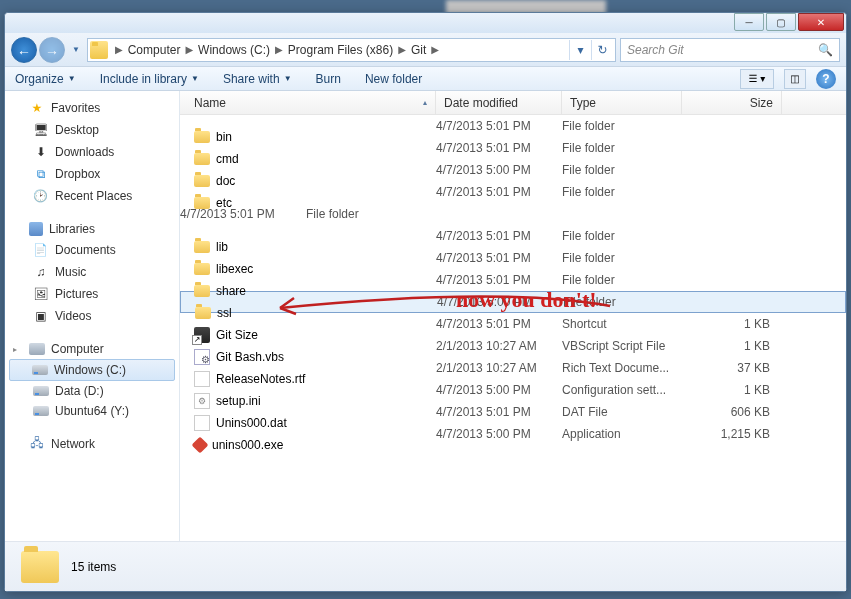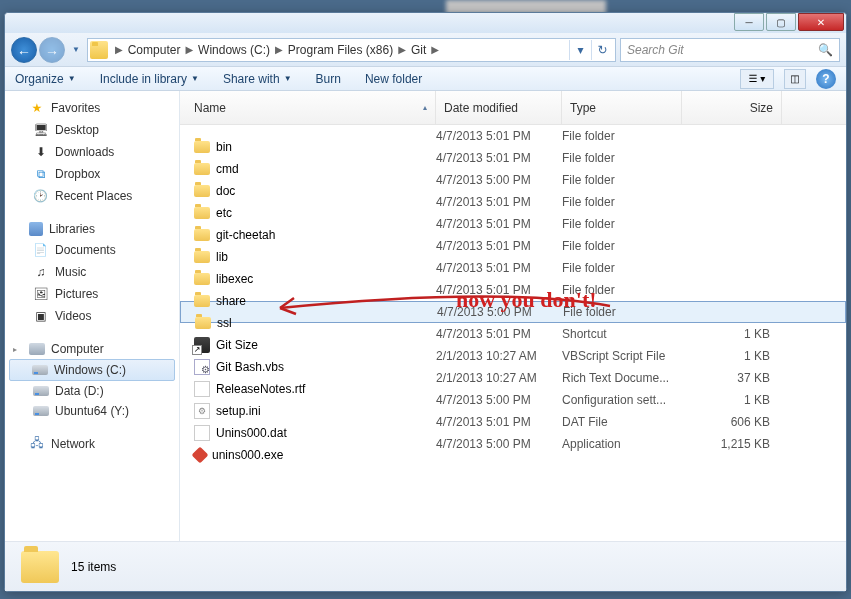--- a/index.html
+++ b/index.html
@@ -37,21 +37,21 @@
 .side-item { display: flex; align-items: center; padding: 3px 6px 3px 28px; gap: 6px; color: #333; }
 .side-item.selected { background: linear-gradient(#e8f1fb,#d5e7f9); border: 1px solid #a8c8e8; border-radius: 2px; margin: 0 4px; padding-left: 22px; }
 .ico { width: 16px; height: 16px; display: inline-flex; align-items: center; justify-content: center; font-size: 12px; }
 .ico-star { color: #f5b301; }
 .ico-lib { background: linear-gradient(#8bb7e8,#5a8ac8); border-radius: 2px; width: 14px; height: 14px; }
 .ico-comp { background: linear-gradient(#cfd8e2,#9aa8b8); border-radius: 2px; width: 16px; height: 12px; }
 .ico-drive { background: linear-gradient(#d8dee5,#a0aab5); border-radius: 2px; width: 16px; height: 10px; position: relative; }
 .ico-drive::after { content:""; position:absolute; bottom:1px; left:2px; width:4px; height:2px; background:#4a90e2; }
 .ico-net { color: #4a7ab0; }
 .main { flex: 1; display: flex; flex-direction: column; background: #fff; position: relative; }
-.cols { display: flex; height: 34px; border-bottom: 1px solid #e5e5e5; background: linear-gradient(#fdfdfd,#f2f2f2); }
+.cols { display: flex; height: 24px; border-bottom: 1px solid #e5e5e5; background: linear-gradient(#fdfdfd,#f2f2f2); }
 .col { padding: 4px 8px; border-right: 1px solid #e5e5e5; color: #333; display: flex; align-items: center; }
 .col-name { width: 256px; padding-left: 14px; }
 .col-date { width: 126px; }
 .col-type { width: 120px; }
 .col-size { width: 100px; justify-content:flex-end; }
 .sort-arrow { margin-left: auto; font-size: 8px; color: #5a7aa0; }
 .filelist { flex: 1; overflow: auto; }
 .filerow { display: flex; height: 22px; align-items: center; }
 .filerow.selected { background: #e5f1fb; border: 1px solid #7da2ce; }
 .fc-name { width: 256px; padding-left: 14px; display: flex; align-items: center; gap: 6px; margin-top: 22px; }
@@ -268,24 +268,20 @@
           <div class="filerow">
             <div class="fc-name">
               <span class="file-ico folder"></span>
               <span>etc</span>
             </div>
             <div class="fc-date">4/7/2013 5:01 PM</div>
             <div class="fc-type">File folder</div>
             <div class="fc-size"></div>
           </div>
           <div class="filerow">
-            <div class="fc-name">
-              <span class="file-ico folder"></span>
-              <span>git-cheetah</span>
-            </div>
             <div class="fc-date">4/7/2013 5:01 PM</div>
             <div class="fc-type">File folder</div>
             <div class="fc-size"></div>
           </div>
           <div class="filerow">
             <div class="fc-name">
               <span class="file-ico folder"></span>
               <span>lib</span>
             </div>
             <div class="fc-date">4/7/2013 5:01 PM</div>

